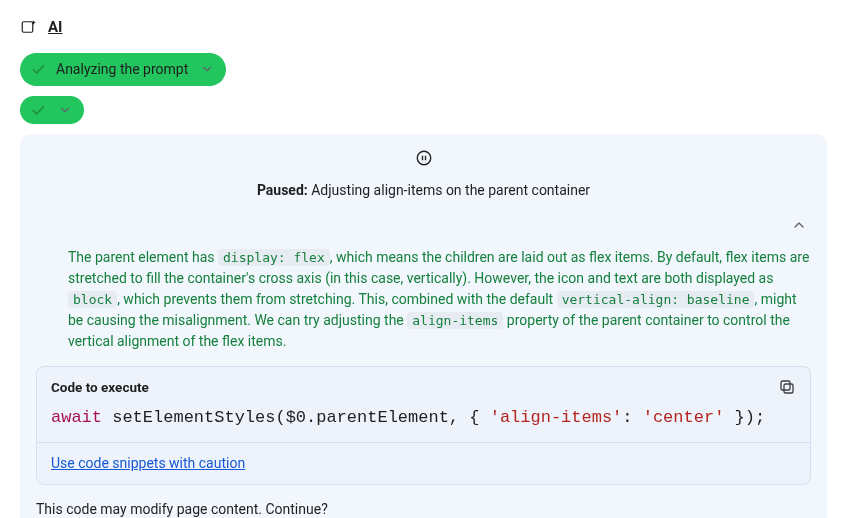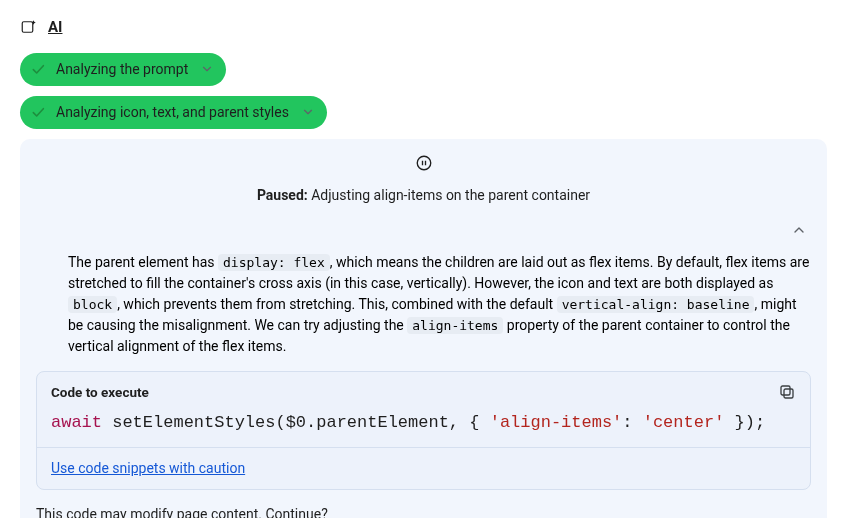--- a/index.html
+++ b/index.html
@@ -55,21 +55,21 @@
     display: flex;
     align-items: center;
     justify-content: center;
     width: 20px; height: 20px;
   }
   .sec-title { font-weight: 700; }
   .sec-sub { font-weight: 400; }
   .collapse-btn { margin-left: auto; display:flex; align-items:center; justify-content:center; width:24px; height:24px; }
   .body-text {
     margin: 10px 0 14px 32px;
-    color: #000000;
+    color: #15803d;
   }
   .code-inline {
     font-family: ui-monospace, SFMono-Regular, Menlo, Consolas, monospace;
     background: #e7ecf3;
     padding: 1px 5px;
     border-radius: 4px;
     font-size: 13px;
     white-space: nowrap;
   }
   .code-card {
@@ -161,21 +161,20 @@
     </div>
   </div>
 
   <div class="chip-row">
     <div class="chip">
       <span class="status-icon">
         <svg width="16" height="16" viewBox="0 0 24 24" fill="none" stroke="#1e8e3e" stroke-width="2.4" stroke-linecap="round" stroke-linejoin="round">
             <polyline points="5 13 10 18 20 7"></polyline>
           </svg>
       </span>
-      <span>Analyzing icon, text, and parent styles</span>
       <span class="chevron">
         <svg width="14" height="14" viewBox="0 0 24 24" fill="none" stroke="#5f6368" stroke-width="2" stroke-linecap="round" stroke-linejoin="round">
             <polyline points="6 9 12 15 18 9"></polyline>
           </svg>
       </span>
     </div>
   </div>
 
   <div class="section">
     <div class="section-head">

